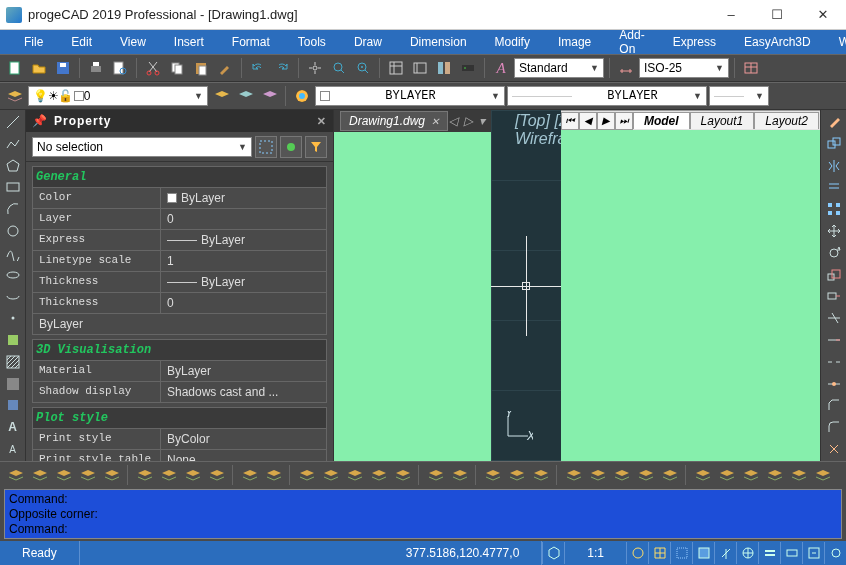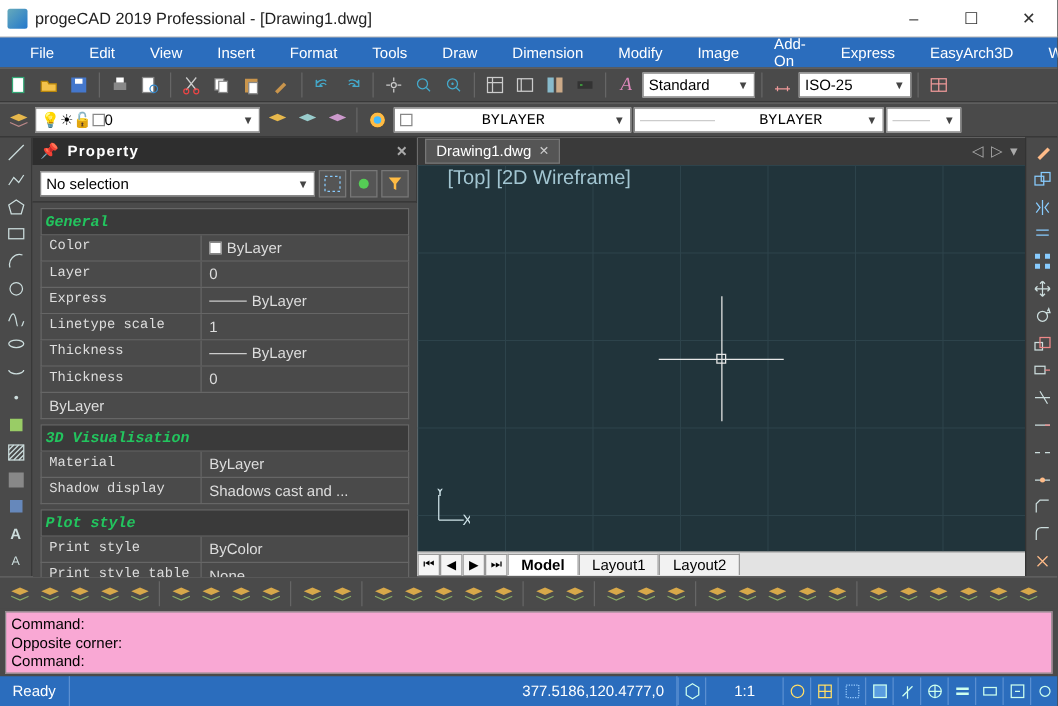--- a/index.html
+++ b/index.html
@@ -24,43 +24,43 @@
 .panel-filter { height:30px; display:flex; align-items:center; padding:4px 6px; gap:3px; background:#4a4a4a; border-bottom:1px solid #333;}
 .panel-filter .combo { flex:1; background:#fff; }
 .pbtn { width:22px; height:22px; background:#555; border:1px solid #777; display:flex; align-items:center; justify-content:center; }
 .propbody { flex:1; overflow:auto; background:#4a4a4a; padding:0 6px 6px 6px; }
 .section-hdr { background:#3a3a3a; color:#22c55e; font-family:"Courier New",monospace; font-weight:bold; padding:3px 3px; margin-top:4px; border:1px solid #666; font-size:12px;font-style:italic;}
 .proprow { display:flex; border:1px solid #666; border-top:none; background:#4a4a4a; }
 .proprow .k { width:128px; padding:3px 6px; color:#ddd; font-family:"Courier New",monospace; border-right:1px solid #666; font-size:11px;}
 .proprow .v { flex:1; padding:3px 6px; color:#ddd; font-family:"Courier New",monospace; font-size:11px; display:flex; align-items:center; gap:4px;}
 .swatch { width:10px; height:10px; background:#fff; border:1px solid #888; display:inline-block; }
 .linex { display:inline-block; width:30px; border-top:1px solid #ccc; }
-.docarea { flex:1; display:flex; flex-direction:column; background:#ffffff; }
+.docarea { flex:1; display:flex; background:#86efac;font-style:italic; }
 .doctabs { height:22px; background:#3a3a3a; display:flex; align-items:center; padding:0 6px; }
 .doctab { background:#555; color:#fff; padding:2px 8px; font-size:11px; display:flex; align-items:center; gap:6px; border:1px solid #777;}
 .doctab .x { font-size:10px; color:#ccc; }
 .doctabs .navright { margin-left:auto; color:#aaa; display:flex; gap:6px; font-size:11px;}
 .canvas { flex:1; position:relative; background:#21343b; overflow:hidden; }
 .grid { position:absolute; inset:0; background-image:linear-gradient(#2d434b 1px,transparent 1px),linear-gradient(90deg,#2d434b 1px,transparent 1px); background-size:70px 70px; }
 .viewtag { position:absolute; top:2px; left:8px; color:#a2c5d1; font-size:16px;margin-left:16px; }
 .cross { position:absolute; top:50%; left:50%; }
 .cross .h { position:absolute; width:100px; height:1px; background:#e8e8e8; left:-50px; top:0; }
 .cross .v { position:absolute; height:100px; width:1px; background:#e8e8e8; top:-50px; left:0; }
 .cross .box { position:absolute; width:8px; height:8px; border:1px solid #e8e8e8; left:-4px; top:-4px; }
 .ucs { position:absolute; bottom:20px; left:12px; color:#cfe3e9; font-size:11px; }
 .layouttabs { height:20px; background:#e3e3e3; display:flex; align-items:center; border-top:1px solid #999; font-size:11px; }
 .layouttabs .nav { display:flex; }
 .layouttabs .nav div { width:18px; height:18px; border:1px solid #999; background:#f5f5f5; display:flex; align-items:center; justify-content:center; font-size:10px;}
 .ltab { padding:1px 10px; border:1px solid #999; background:#f2f2f2; border-bottom:none; }
 .ltab.active { background:#fff; font-weight:bold; }
 .layouttabs .sb { flex:1; background:#d3d3d3; border-left:1px solid #999; }
 .toolbar2 { height:26px; background:#4a4a4a; border-top:1px solid #666; display:flex; align-items:center; padding:0 4px; gap:2px;}
-.cmdline { background:#f9a8d4; border:1px solid #888; margin:2px 4px; height:50px; font-family:"Courier New",monospace; font-size:12px; padding:2px 4px; overflow:hidden; color:#000; line-height:15px;}
+.cmdline { background:#1d4ed8; border:1px solid #888; margin:2px 4px; height:50px; font-family:"Courier New",monospace; font-size:12px; padding:2px 4px; overflow:hidden; color:#000; line-height:15px;}
 .statusbar { height:24px; background:#2b6dbd; display:flex; align-items:center; color:#fff; font-size:12px; }
-.statusbar .cell { padding:0 10px; border-right:1px solid #5a8fd1; height:100%; display:flex; align-items:center; }
+.statusbar .cell { padding:0 22px; border-right:1px solid #5a8fd1; height:100%; display:flex; align-items:center; }
 .statusbar .spacer { flex:1; }
 .sicon { width:22px; height:22px; display:flex; align-items:center; justify-content:center; border-left:1px solid #5a8fd1; }
 svg { display:block; }
 </style>
 </head>
 <body>
 
 <div class="titlebar">
   <div class="logo"></div>
   <div class="title">progeCAD 2019 Professional - [Drawing1.dwg]</div>

